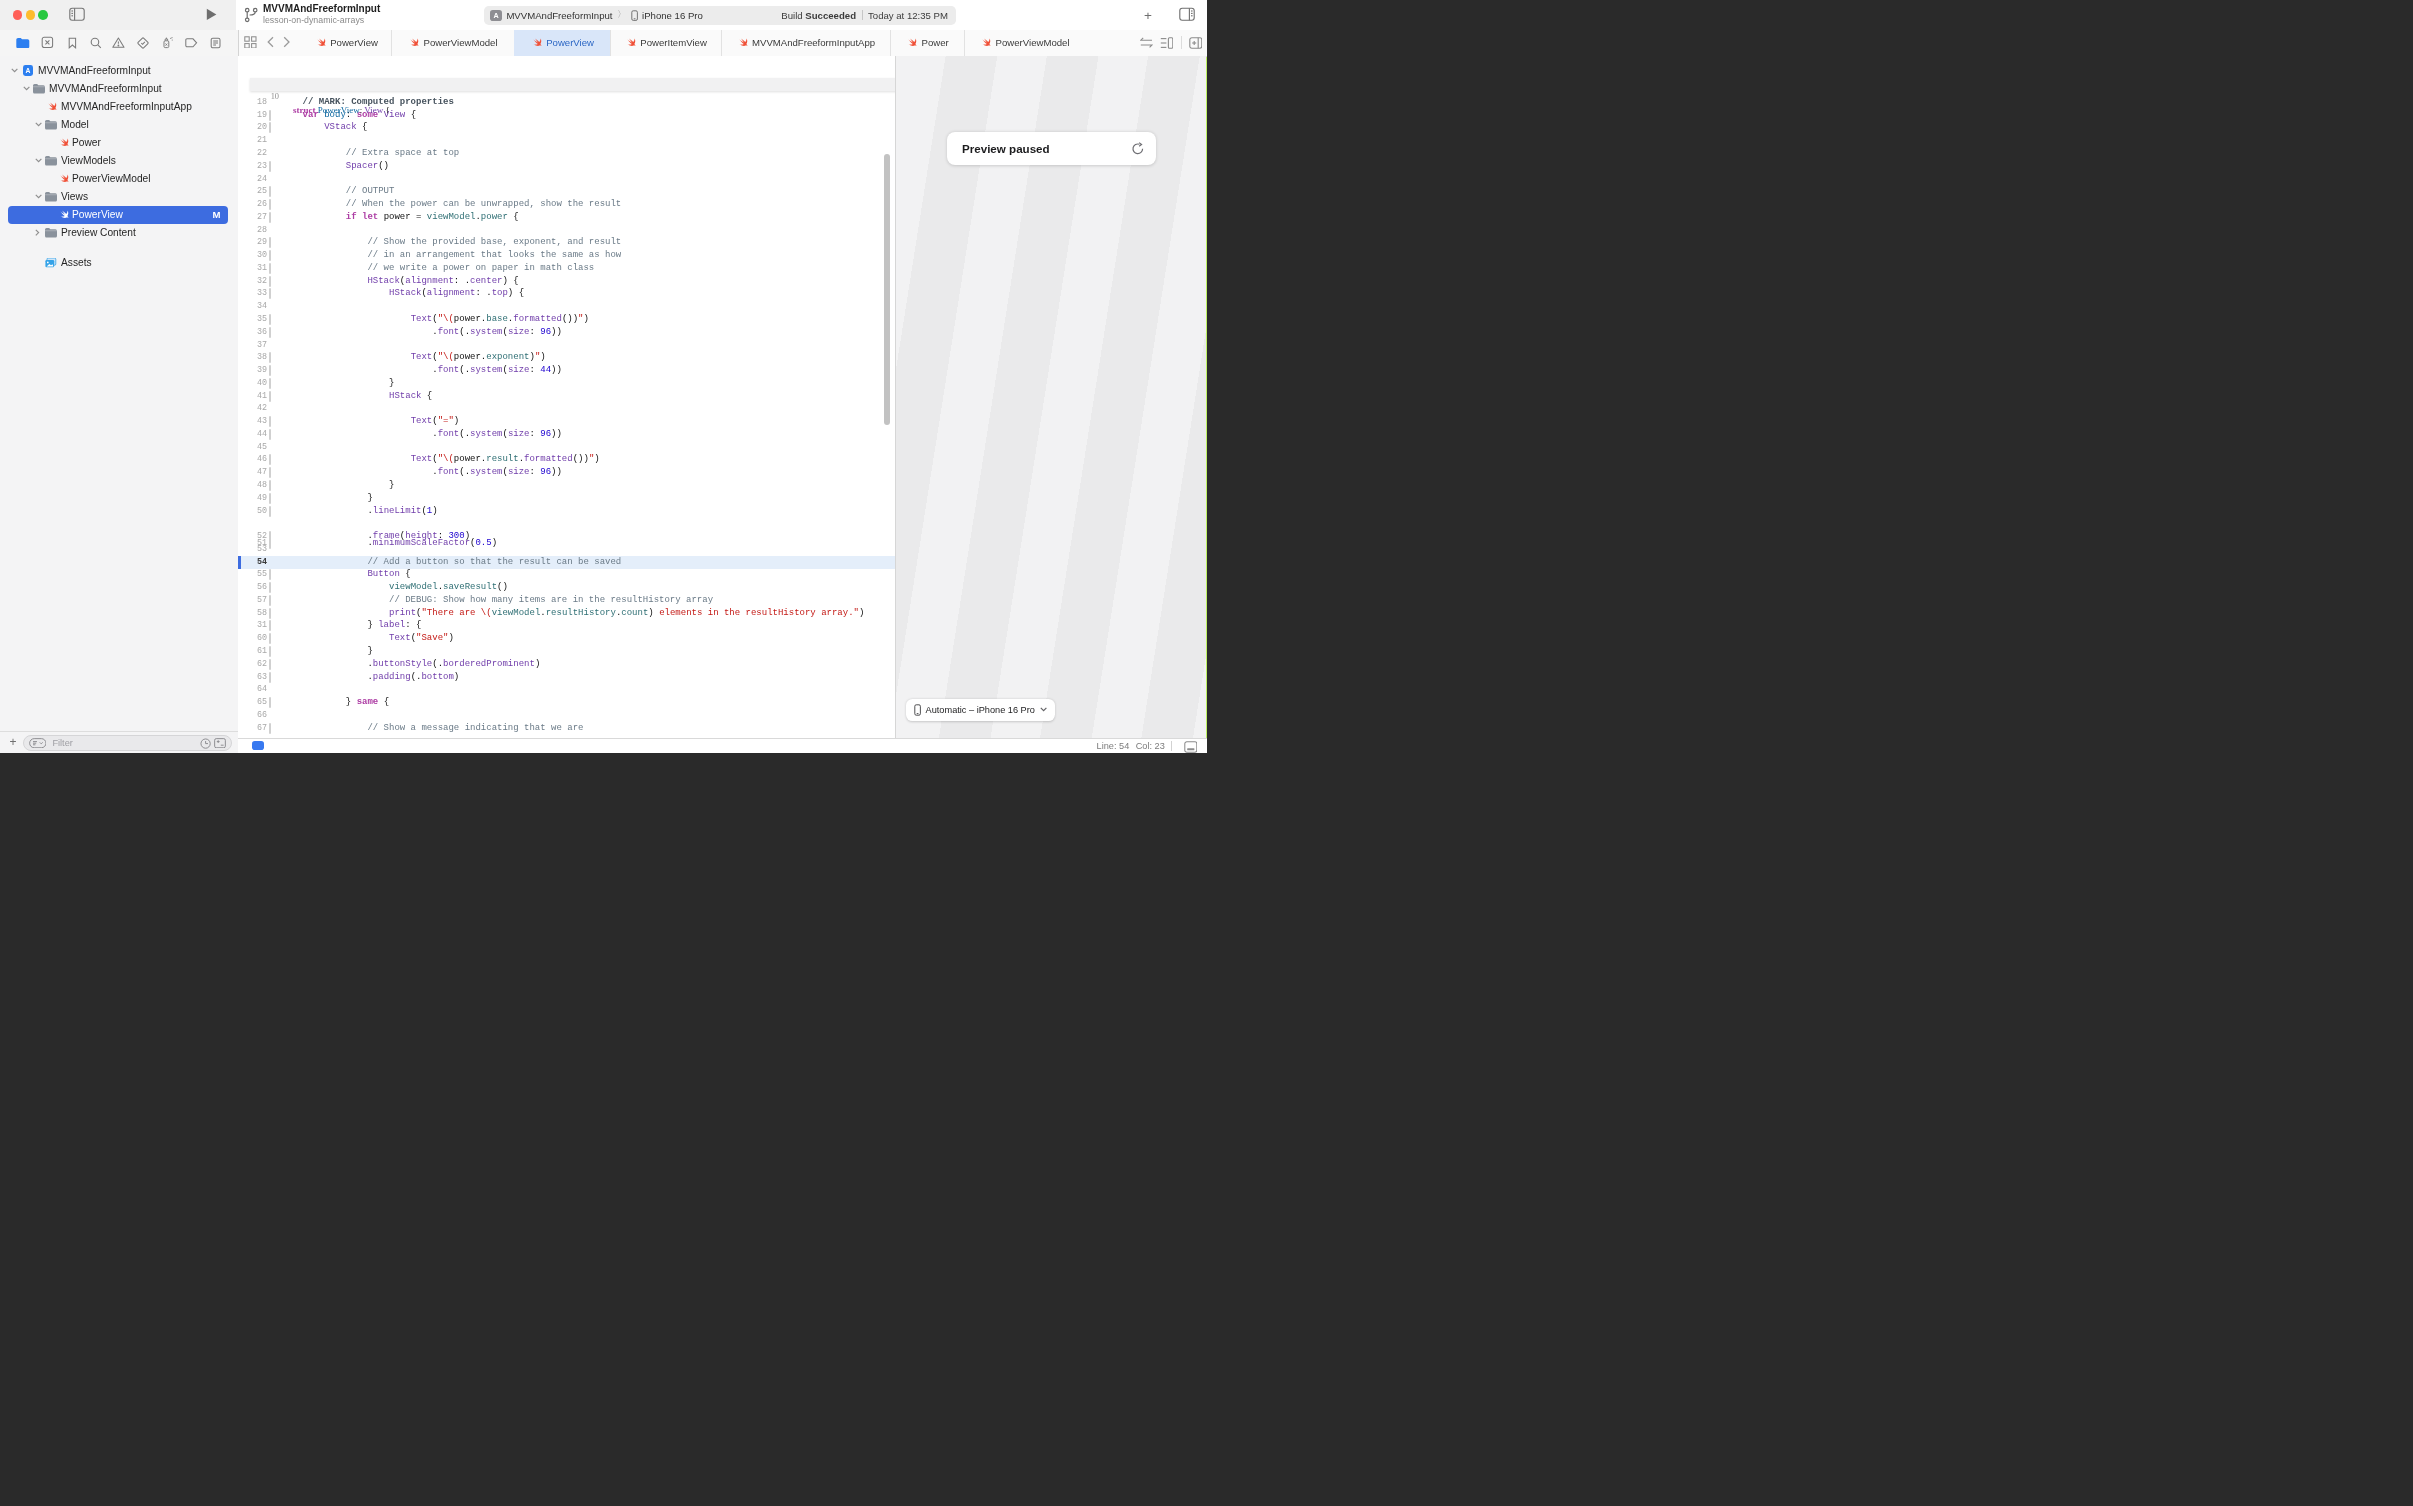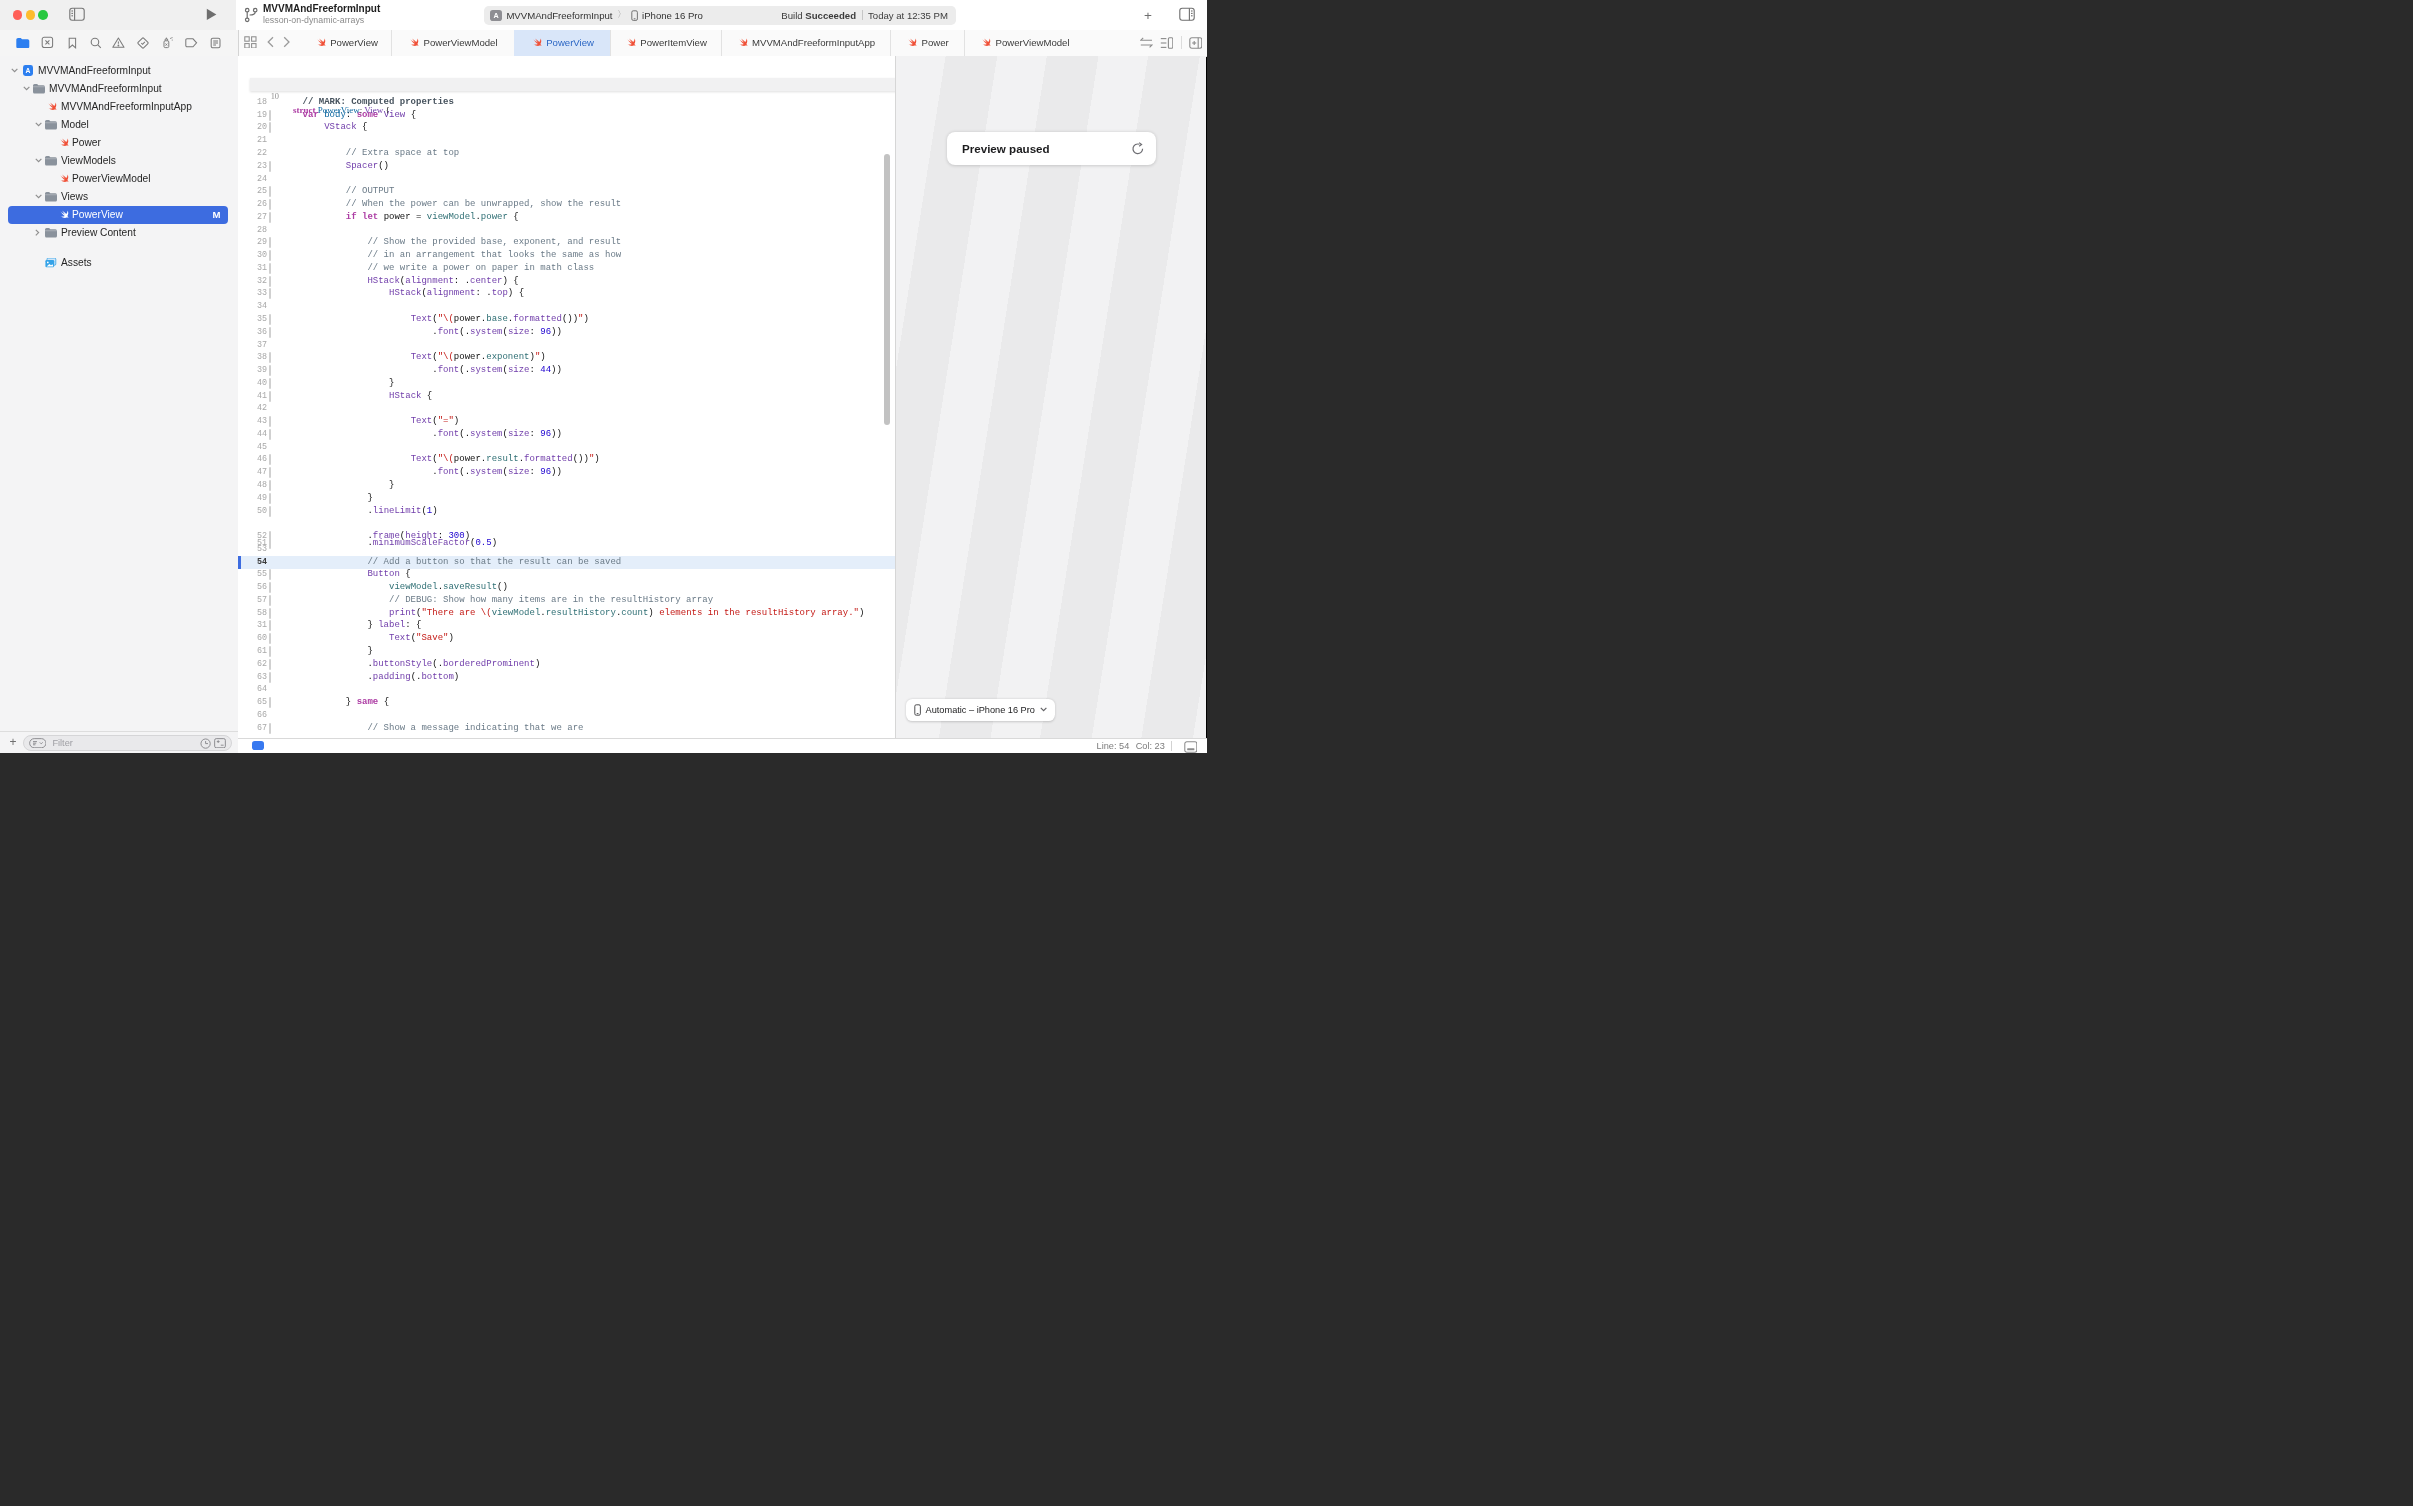--- a/index.html
+++ b/index.html
@@ -1,16 +1,16 @@
 <!DOCTYPE html>
 <html style="font-size:12.8px"><head>
 <meta charset="utf-8">
 <style>
   html,body{margin:0;padding:0;background:#2a2a2a;}
-  #app{position:relative;width:1207px;height:753px;background:#000000;overflow:hidden;
+  #app{position:relative;width:1207px;height:753px;background:#bef264;overflow:hidden;
        font-family:"Liberation Sans","DejaVu Sans",sans-serif;color:#222;
        -webkit-font-smoothing:antialiased;}
   
   #titlebar{position:absolute;left:0;top:0;width:1207px;height:30px;background:#fff;border-bottom:0.8px solid #d9d9d9;}
   #titlebar .gray-part{position:absolute;left:0;top:0;width:236px;height:30px;background:#f0f0f0;}
   .tl{position:absolute;top:10.4px;width:9.6px;height:9.6px;border-radius:50%;}
   #tl-close{left:12.8px;background:#ff5f57;}
   #tl-min{left:25.5px;background:#febc2e;}
   #tl-zoom{left:38px;background:#28c840;}
   .tb-icon{position:absolute;top:7.2px;color:#757575;}

